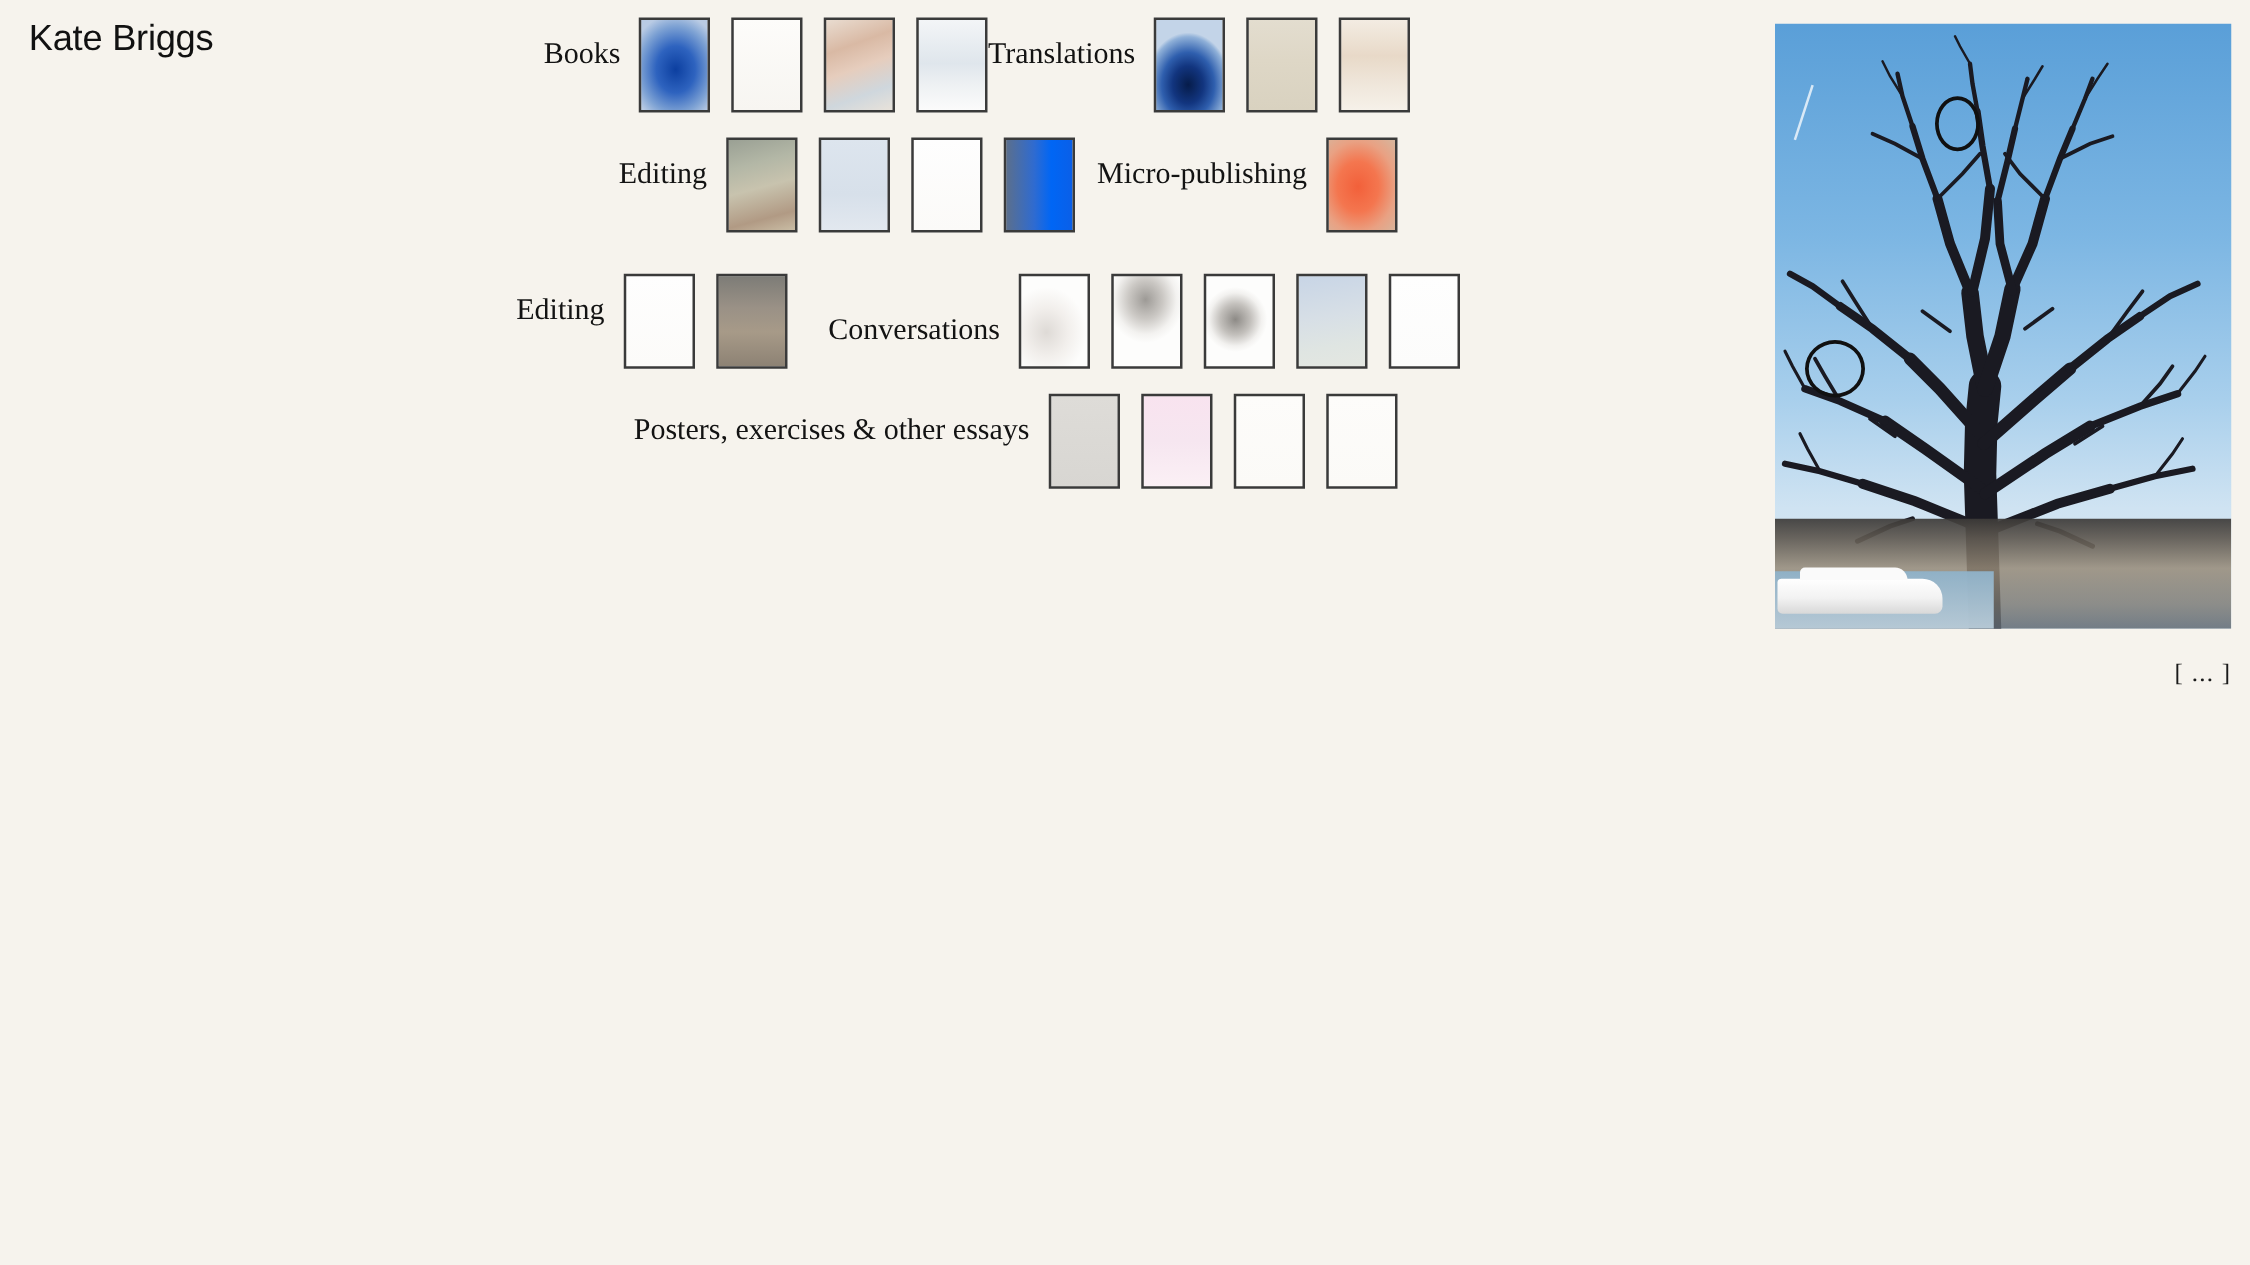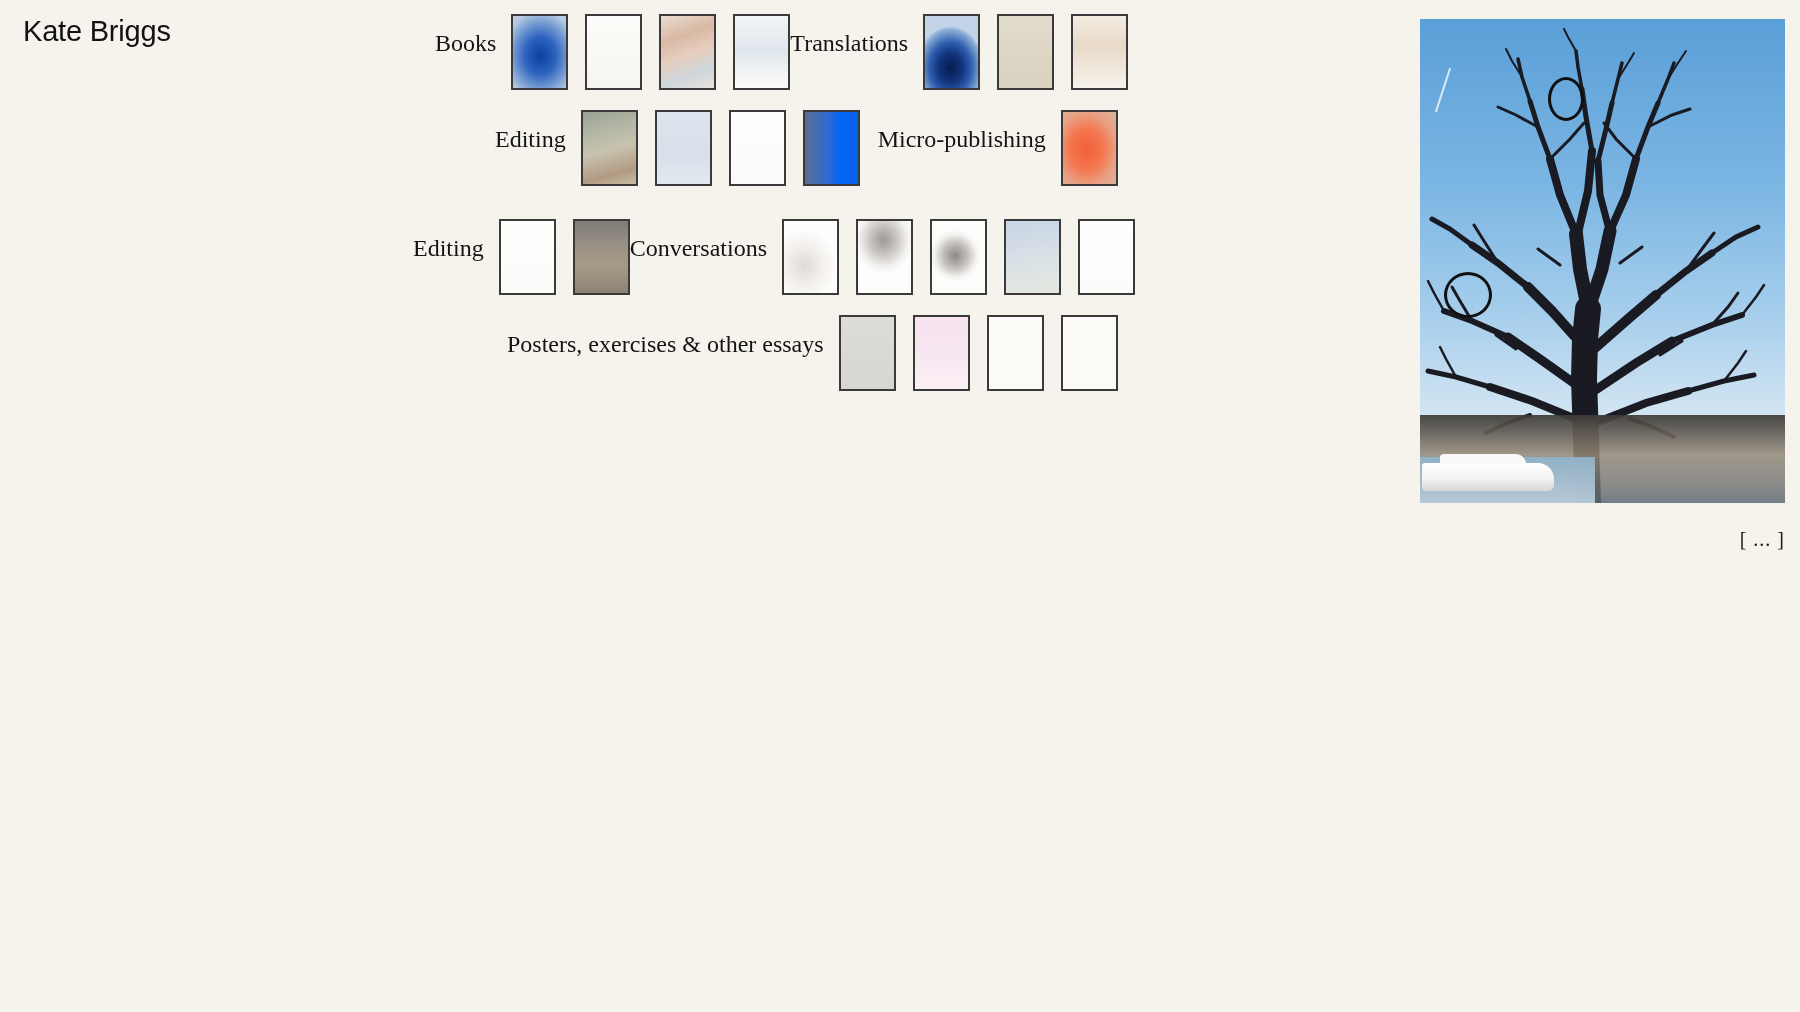--- a/index.html
+++ b/index.html
@@ -188,21 +188,21 @@
       </div>
     </div>
     <div class="nav-row" style="top: 219px; left: 413px;">
       <div class="group">
         <div class="group-label">Editing</div>
         <div class="thumbs">
           <a class="thumb first" style="background-image: linear-gradient(rgb(254, 254, 254) 0%, rgb(252, 251, 249) 100%);"></a>
           <a class="thumb" style="background-image: linear-gradient(rgb(125, 124, 119) 0%, rgb(154, 145, 134) 35%, rgb(167, 154, 136) 62%, rgb(141, 130, 116) 100%);"></a>
         </div>
       </div>
-      <div class="group" style="">
+      <div class="group" style="margin-left: 33px; align-items: center;">
         <div class="group-label">Conversations</div>
         <div class="thumbs">
           <a class="thumb first" style="background-image: radial-gradient(60% 50% at 38% 62%, rgb(222, 218, 214) 0%, rgb(242, 239, 236) 55%, rgb(253, 253, 252) 100%);"></a>
           <a class="thumb" style="background-image: radial-gradient(58% 48% at 48% 26%, rgb(157, 154, 150) 0%, rgb(203, 200, 196) 45%, rgb(243, 242, 240) 80%, rgb(253, 253, 252) 100%);"></a>
           <a class="thumb" style="background-image: radial-gradient(48% 36% at 44% 48%, rgb(141, 138, 134) 0%, rgb(195, 192, 188) 48%, rgb(242, 241, 239) 82%, rgb(253, 253, 252) 100%);"></a>
           <a class="thumb" style="background-image: linear-gradient(170deg, rgb(200, 213, 230) 0%, rgb(215, 223, 230) 45%, rgb(223, 229, 226) 75%, rgb(228, 231, 225) 100%);"></a>
           <a class="thumb" style="background-image: linear-gradient(rgb(254, 254, 254) 0%, rgb(252, 252, 251) 100%);"></a>
         </div>
       </div>
     </div>

